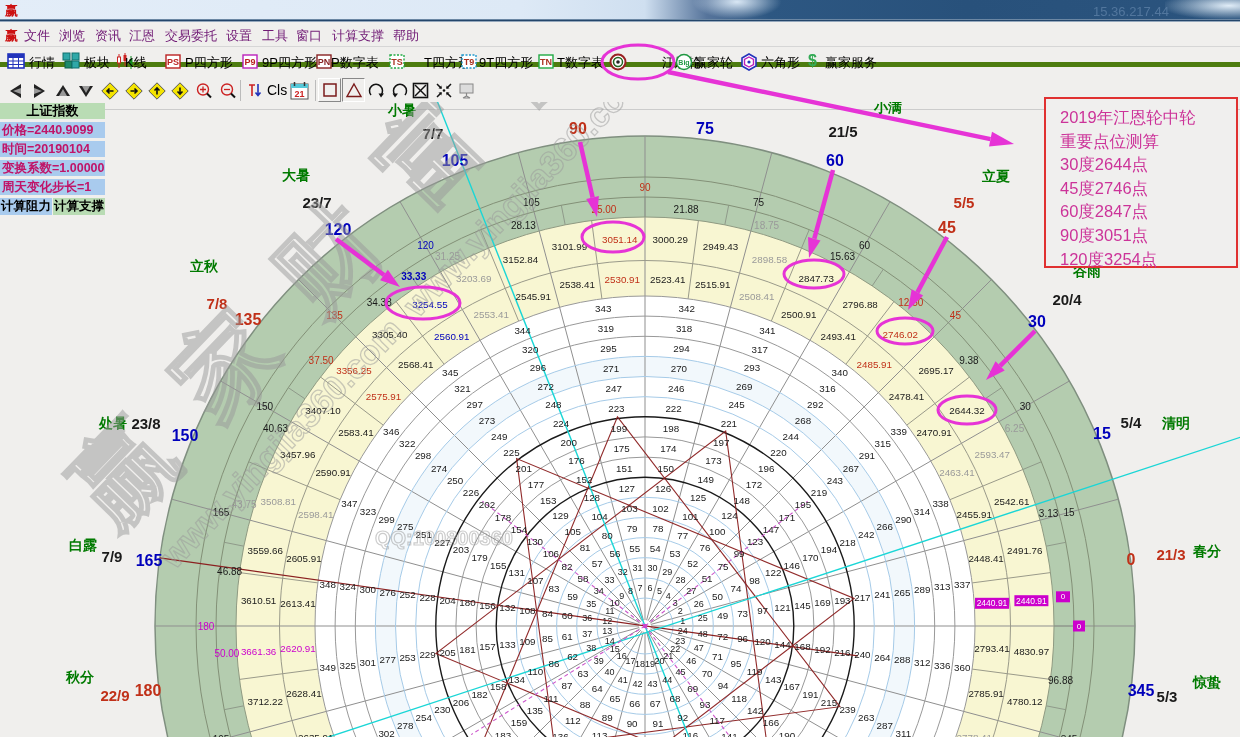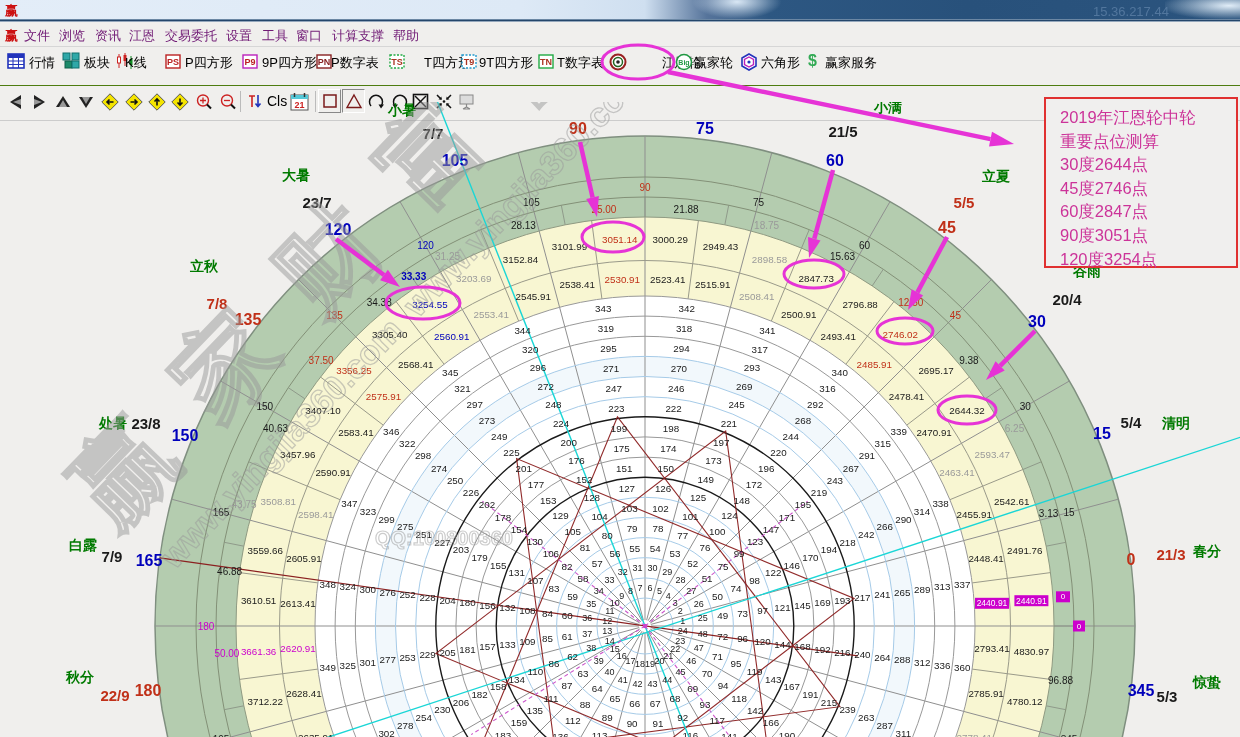--- a/index.html
+++ b/index.html
@@ -7,22 +7,22 @@
   background:linear-gradient(to right,#e3edf8 0%,#dde9f6 42%,#cfdff0 52%,#56749b 57%,#2d5782 62%,#28517b 78%,#2b547e 100%); }
 #titleblob { position:absolute; left:692px; top:0; width:90px; height:19px;
   background:radial-gradient(ellipse at 50% 10%, rgba(225,238,250,.95) 0%, rgba(225,238,250,0) 70%); }
 #titleblob2 { position:absolute; left:1165px; top:0; width:75px; height:19px;
   background:radial-gradient(ellipse at 85% 30%, rgba(228,240,250,.98) 0%, rgba(228,240,250,0) 75%); }
 #titletext { position:absolute; left:24px; top:3px; font-size:12px; color:#000; }
 #titleicon { position:absolute; left:5px; top:2px; font-size:13px; color:#cc1111; font-weight:bold; }
 #titleline { position:absolute; left:0; top:19px; width:1240px; height:3px; background:linear-gradient(#8fa8c0,#24466b,#cdd8e4); }
 #menubar { position:absolute; left:0; top:22px; width:1240px; height:25px; background:#f0efed; border-bottom:1px solid #d6d6d6; }
 .menu { position:absolute; top:5px; font-size:13px; color:#701a75; }
-#tb1 { position:absolute; left:0; top:48px; width:1240px; height:38px; background:#f0efed; border-bottom:1px solid #4d7c0f; }
-#tb2 { position:absolute; left:0; top:89px; width:1240px; height:32px; background:#f0efed; border-bottom:1px solid #cccccc; }
+#tb1 { position:absolute; left:0; top:48px; width:1240px; height:19px; background:#f0efed; border-bottom:5px solid #4d7c0f; }
+#tb2 { position:absolute; left:0; top:78px; width:1240px; height:32px; background:#f0efed; border-bottom:1px solid #cccccc; }
 .ti { position:absolute; font-size:13px; color:#000; top:6px; }
 .ti2 { position:absolute; font-size:13px; color:#000; top:4px; }
 #panel { position:absolute; left:0; top:103px; width:105px; z-index:6; font-weight:bold; }
 .prow { margin-bottom:3px; height:16px; line-height:16px; font-size:12.5px; color:#c01468; background:#a9cbee; padding-left:2px; white-space:nowrap; overflow:hidden; }
 #phead { background:#b9dcb4; color:#000; text-align:center; font-size:13px; height:16px; line-height:16px; margin-bottom:3px; }
 #pbtns { display:flex; height:17px; }
 #pbtns div { width:52px; font-size:12.5px; line-height:17px; text-align:center; color:#000; }
 svg text { dominant-baseline:central; font-family:"Liberation Sans", sans-serif; }
 </style></head><body>
 <div id="app">
@@ -204,20 +204,31 @@
         <polygon points="6.5,6.5 6.5,3.5 3.5,6.5" fill="#111"></polygon>
         <polygon points="11.5,6.5 11.5,3.5 14.5,6.5" fill="#111"></polygon>
         <polygon points="6.5,10.5 6.5,13.5 3.5,10.5" fill="#111"></polygon>
         <polygon points="11.5,10.5 11.5,13.5 14.5,10.5" fill="#111"></polygon>
         <circle cx="9" cy="8.5" r="1.3" fill="#111"></circle>
       </svg>
     <svg style="position:absolute;left:458px;top:4px" width="18" height="17" viewBox="0 0 18 17">
         <rect x="2" y="2" width="13" height="9" fill="#dcdcdc" stroke="#888"></rect>
         <path d="M8.5,11 L8.5,14 M5,16 L12,16 M8.5,14 L5,16 M8.5,14 L12,16" stroke="#888" stroke-width="1.2" fill="none"></path>
       </svg>
+  </div>
+  <div id="panel">
+    <div id="phead">上证指数</div>
+    <div class="prow">价格=2440.9099</div>
+    <div class="prow">时间=20190104</div>
+    <div class="prow">变换系数=1.00000</div>
+    <div class="prow">周天变化步长=1</div>
+    <div id="pbtns">
+        <div style="background:#a9cbee">计算阻力</div>
+        <div style="background:#b9dcb4;margin-left:1px">计算支撑</div>
+      </div>
   </div>
   <svg width="1240" height="737" viewBox="0 0 1240 737" style="position:absolute;left:0;top:0;z-index:5;pointer-events:none">
       <defs>
         <clipPath id="cc">
           <rect x="0" y="102" width="1240" height="640"></rect>
         </clipPath>
       </defs>
       <g clip-path="url(#cc)">
 <circle cx="645.0" cy="626.0" r="490.0" fill="#b4ccaf" stroke="#7f8f7f" stroke-width="1.5"></circle>
 <circle cx="645.0" cy="626.0" r="409.0" fill="#f8f6d2" stroke="none"></circle>

